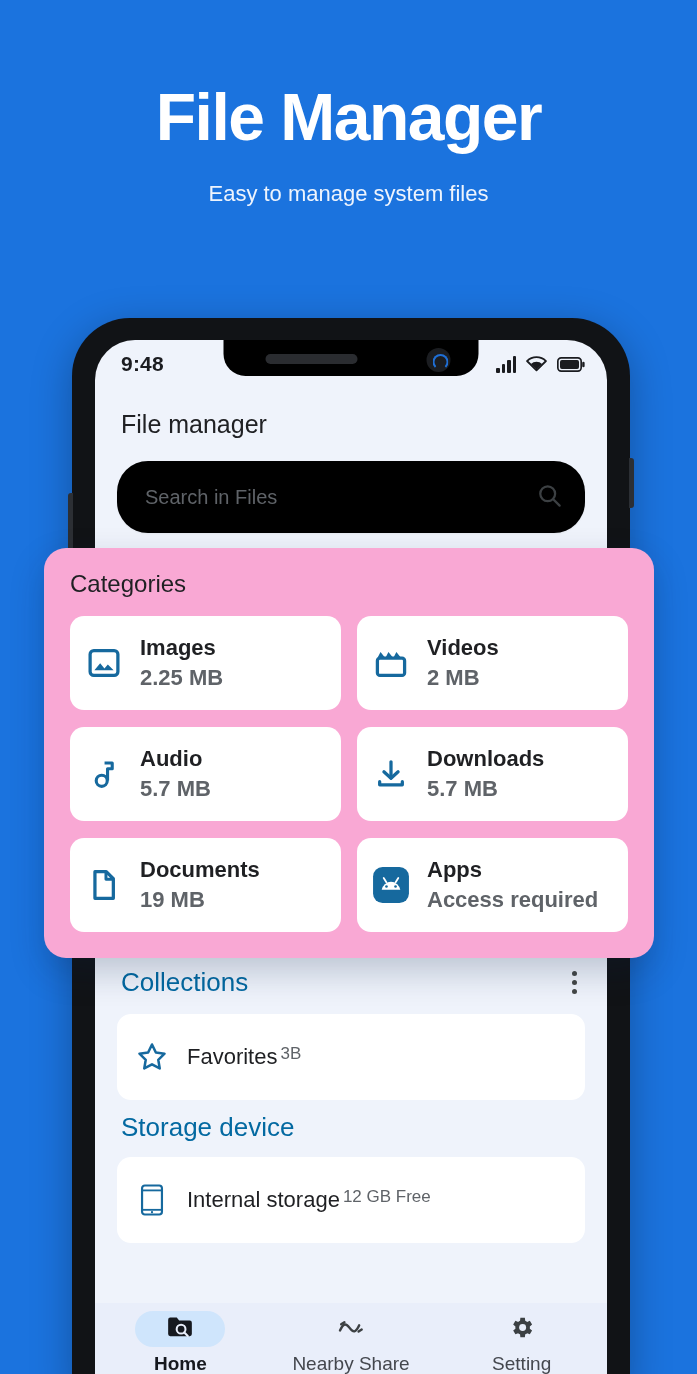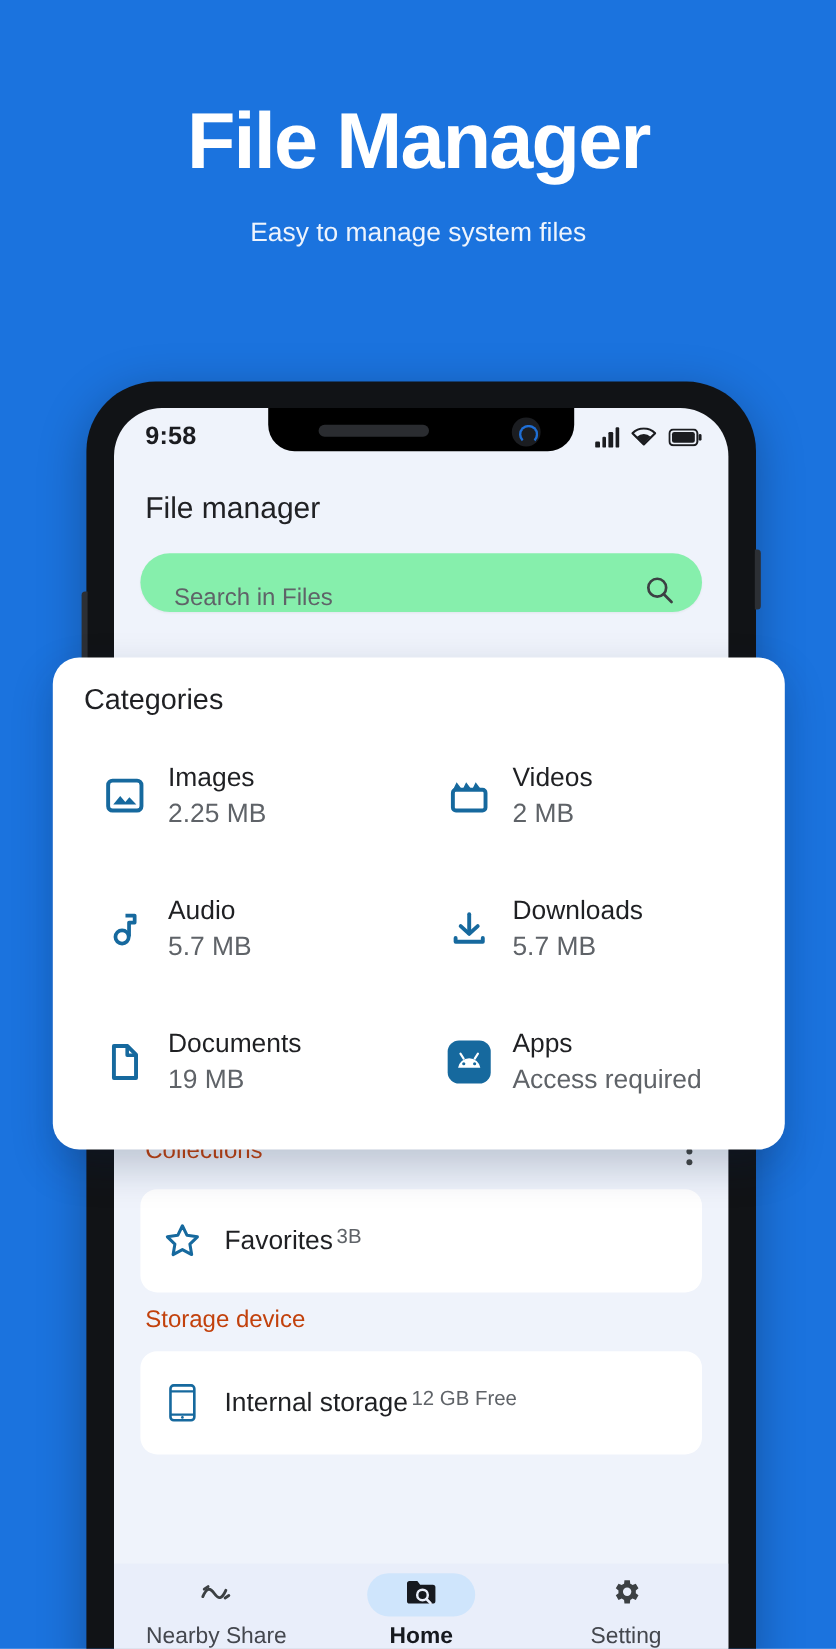--- a/index.html
+++ b/index.html
@@ -133,38 +133,38 @@
 
   
   .app-title {
     padding:22px 26px 0 26px;
     font-size:25px;
     color:#202124;
     font-weight:400;
   }
   .searchbar {
     margin:22px 22px 0 22px;
-    height:49px;
-    background:#86efac;
+    height:72px;
+    background:#000000;
     border-radius:31px;
     display:flex;
-    align-items:flex-end;
+    align-items:center;
     padding:0 22px 0 28px;
     box-shadow:0 1px 2px rgba(0,0,0,.05);
   }
   .search-ph { flex:1; font-size:20px; color:#5f6368; }
 
   
   .cat-card {
     position:absolute;
     left:44px;
     top:548px;
     width:610px;
     border-radius:22px;
-    background:#ffffff;
+    background:#f9a8d4;
     padding:22px 26px 26px 26px;
     box-shadow:0 14px 34px rgba(10,30,70,.22);
     z-index:20;
   }
   .cat-heading {
     font-size:24px;
     color:#1f2023;
     margin-bottom:18px;
   }
   .cat-grid {
@@ -173,33 +173,34 @@
     gap:17px 16px;
   }
   .cat-item {
     background:#ffffff;
     border-radius:14px;
     height:94px;
     display:flex;
     align-items:center;
     padding:0 14px;
     gap:16px;
+    font-weight:bold;
   }
   .cat-ic { width:40px; display:flex; align-items:center; justify-content:center; flex:0 0 40px; }
   .cat-txt { display:flex; flex-direction:column; gap:4px; }
   .cat-name { font-size:22px; color:#1f2023; }
   .cat-size { font-size:22px; color:#5f6368; }
   .sec-head {
     display:flex;
     align-items:center;
     justify-content:space-between;
     padding:0 24px 0 26px;
     margin-top:12px;
   }
-  .sec-title { font-size:20px; color:#c2410c; }
+  .sec-title { font-size:26px; color:#0369a1; }
   .kebab { display:flex; flex-direction:column; gap:4px; padding:6px 6px; }
   .kebab span { width:5px; height:5px; border-radius:50%; background:#444746; display:block; }
 
   .row-card {
     margin:14px 22px 0 22px;
     background:#ffffff;
     border-radius:14px;
     height:86px;
     display:flex;
     align-items:center;
@@ -255,21 +256,21 @@
   <div class="phone-side-btn2"></div>
 
   <div class="screen">
 
     <div class="notch">
       <div class="notch-speaker"></div>
       <div class="notch-cam"></div>
     </div>
 
     <div class="statusbar">
-      <div class="status-time">9:58</div>
+      <div class="status-time">9:48</div>
       <div class="status-icons">
         <span class="ic-signal">
             <i></i>
             <i></i>
             <i></i>
             <i></i>
           </span>
         <span class="ic-wifi">
           <svg width="21" height="16" viewBox="0 0 24 18">
             <path d="M12 16.2 1.2 5.6a15.2 15.2 0 0 1 21.6 0L12 16.2z" fill="none" stroke="#1b1c20" stroke-width="2.1" stroke-linejoin="round"></path>
@@ -334,46 +335,46 @@
       </span>
       <div class="row-txt">
         <div class="row-name">Internal storage</div>
         <div class="row-sub">12 GB Free</div>
       </div>
     </div>
 
     <div class="bottom-nav">
 
       <div class="nav-item">
+        <div class="nav-pill active">
+          <span>
+            <svg width="28" height="26" viewBox="0 0 26 24">
+              <path d="M2 5.2a2 2 0 0 1 2-2h6l2.2 2.8H22a2 2 0 0 1 2 2v10.6a2 2 0 0 1-2 2H4a2 2 0 0 1-2-2z" fill="#16191f"></path>
+              <circle cx="14" cy="14" r="4.1" fill="none" stroke="#e9eefa" stroke-width="1.9"></circle>
+              <line x1="17" y1="17.1" x2="20.2" y2="20.3" stroke="#e9eefa" stroke-width="2" stroke-linecap="round"></line>
+            </svg>
+          </span>
+        </div>
+        <div class="nav-label active">Home</div>
+      </div>
+
+      <div class="nav-item">
         <div class="nav-pill">
           <span>
             <svg width="30" height="26" viewBox="0 0 30 26">
               <path d="M4 16.5c3.4-7.6 6-7.6 9.6-2.6 3.6 5 6.2 5 9.6-2.6" fill="none" stroke="#3c4043" stroke-width="2.4" stroke-linecap="round"></path>
               <path d="M5.2 10.3l3.2-2.1" stroke="#3c4043" stroke-width="2.4" stroke-linecap="round"></path>
               <path d="M22.6 17.6l3.1-2" stroke="#3c4043" stroke-width="2.4" stroke-linecap="round"></path>
             </svg>
           </span>
         </div>
         <div class="nav-label">Nearby Share</div>
       </div>
 
       <div class="nav-item">
-        <div class="nav-pill active">
-          <span>
-            <svg width="28" height="26" viewBox="0 0 26 24">
-              <path d="M2 5.2a2 2 0 0 1 2-2h6l2.2 2.8H22a2 2 0 0 1 2 2v10.6a2 2 0 0 1-2 2H4a2 2 0 0 1-2-2z" fill="#16191f"></path>
-              <circle cx="14" cy="14" r="4.1" fill="none" stroke="#e9eefa" stroke-width="1.9"></circle>
-              <line x1="17" y1="17.1" x2="20.2" y2="20.3" stroke="#e9eefa" stroke-width="2" stroke-linecap="round"></line>
-            </svg>
-          </span>
-        </div>
-        <div class="nav-label active">Home</div>
-      </div>
-
-      <div class="nav-item">
         <div class="nav-pill">
           <span>
             <svg width="27" height="27" viewBox="0 0 24 24">
               <path fill="#3c4043" d="M19.4 13a7.8 7.8 0 0 0 0-2l2-1.6-2-3.4-2.4 1a7.6 7.6 0 0 0-1.7-1L15 3.4h-4l-.3 2.6a7.6 7.6 0 0 0-1.7 1l-2.4-1-2 3.4L6.6 11a7.8 7.8 0 0 0 0 2l-2 1.6 2 3.4 2.4-1c.5.4 1.1.8 1.7 1l.3 2.6h4l.3-2.6c.6-.2 1.2-.6 1.7-1l2.4 1 2-3.4z"></path>
               <circle cx="13" cy="12" r="3.1" fill="#e9eefa"></circle>
             </svg>
           </span>
         </div>
         <div class="nav-label">Setting</div>
       </div>

